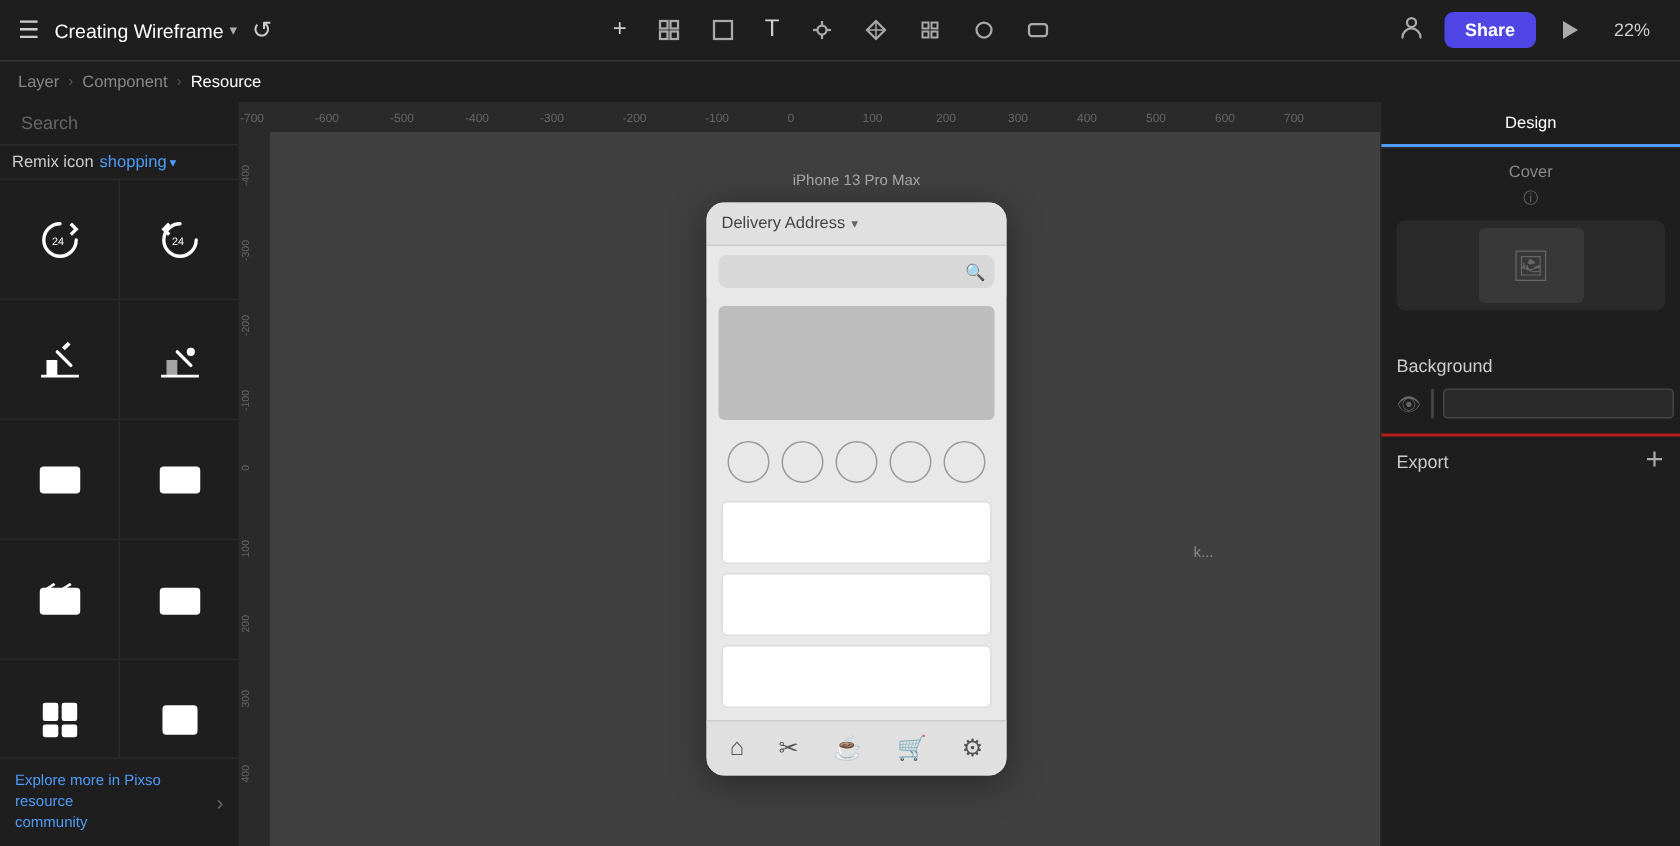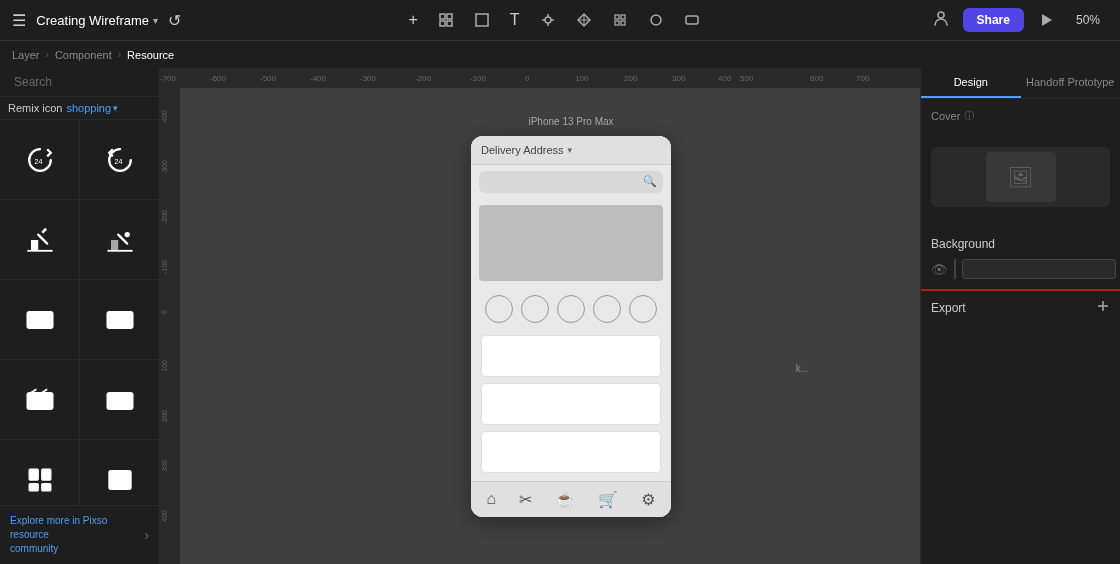--- a/index.html
+++ b/index.html
@@ -275,24 +275,25 @@
     .panel-tab.active {
       color: #fff;
       border-bottom: 2px solid #4f9cf9;
     }
     .panel-section {
       padding: 10px;
     }
     .panel-section-title {
       color: #888;
       font-size: 11px;
-      margin-bottom: 24px;
+      margin-bottom: 8px;
       display: flex;
       align-items: center;
       gap: 4px;
+      flex-direction: column;
     }
     .panel-section-title .info-icon { font-size: 10px; color: #666; }
     .cover-preview {
       width: 100%;
       height: 60px;
       background: #2a2a2a;
       border-radius: 6px;
       display: flex;
       align-items: center;
       justify-content: center;
@@ -422,21 +423,21 @@
           <circle cx="10" cy="7" r="3" stroke="#aaa" stroke-width="1.5"></circle>
           <path d="M4 17c0-3.3 2.7-6 6-6s6 2.7 6 6" stroke="#aaa" stroke-width="1.5" stroke-linecap="round"></path>
         </svg>
     </button>
     <button class="share-btn">Share</button>
     <button class="tool-btn">
       <svg width="16" height="16" viewBox="0 0 16 16" fill="#aaa">
           <polygon points="4,2 14,8 4,14"></polygon>
         </svg>
     </button>
-    <button class="zoom-btn">50%</button>
+    <button class="zoom-btn">22%</button>
   </div>
 </div>
 
 <div class="breadcrumb-bar">
   <span class="breadcrumb-item">Layer</span>
   <span class="breadcrumb-sep">›</span>
   <span class="breadcrumb-item">Component</span>
   <span class="breadcrumb-sep">›</span>
   <span class="breadcrumb-item active">Resource</span>
 </div>
@@ -558,21 +559,21 @@
         <span class="ruler-tick" style="left:100px;top:6px;font-size:8px;color:#666">-500</span>
         <span class="ruler-tick" style="left:150px;top:6px;font-size:8px;color:#666">-400</span>
         <span class="ruler-tick" style="left:200px;top:6px;font-size:8px;color:#666">-300</span>
         <span class="ruler-tick" style="left:255px;top:6px;font-size:8px;color:#666">-200</span>
         <span class="ruler-tick" style="left:310px;top:6px;font-size:8px;color:#666">-100</span>
         <span class="ruler-tick" style="left:365px;top:6px;font-size:8px;color:#666">0</span>
         <span class="ruler-tick" style="left:415px;top:6px;font-size:8px;color:#666">100</span>
         <span class="ruler-tick" style="left:464px;top:6px;font-size:8px;color:#666">200</span>
         <span class="ruler-tick" style="left:512px;top:6px;font-size:8px;color:#666">300</span>
         <span class="ruler-tick" style="left:558px;top:6px;font-size:8px;color:#666">400</span>
-        <span class="ruler-tick" style="left:580px;top:6px;font-size:8px;color:#666">500</span>
+        <span class="ruler-tick" style="left:604px;top:6px;font-size:8px;color:#666">500</span>
         <span class="ruler-tick" style="left:650px;top:6px;font-size:8px;color:#666">600</span>
         <span class="ruler-tick" style="left:696px;top:6px;font-size:8px;color:#666">700</span>
       </div>
     </div>
 
     <div class="ruler-v">
       <span class="ruler-tick" style="top:22px;left:1px;font-size:7px;color:#666;writing-mode:vertical-rl;transform:rotate(180deg)">-400</span>
       <span class="ruler-tick" style="top:72px;left:1px;font-size:7px;color:#666;writing-mode:vertical-rl;transform:rotate(180deg)">-300</span>
       <span class="ruler-tick" style="top:122px;left:1px;font-size:7px;color:#666;writing-mode:vertical-rl;transform:rotate(180deg)">-200</span>
       <span class="ruler-tick" style="top:172px;left:1px;font-size:7px;color:#666;writing-mode:vertical-rl;transform:rotate(180deg)">-100</span>
@@ -626,21 +627,20 @@
           </div>
         </div>
       </div>
       <span class="canvas-note">k...</span>
     </div>
   </div>
 
   <div class="right-panel">
     <div class="panel-tabs">
       <div class="panel-tab active">Design</div>
-      <div class="panel-tab">Handoff Prototype</div>
     </div>
     <div class="panel-section">
       <div class="panel-section-title">
         <span>Cover</span>
         <span class="info-icon">ⓘ</span>
       </div>
       <div class="cover-preview">
         <div class="cover-preview-inner">
           <span class="cover-icon">🖼</span>
         </div>

